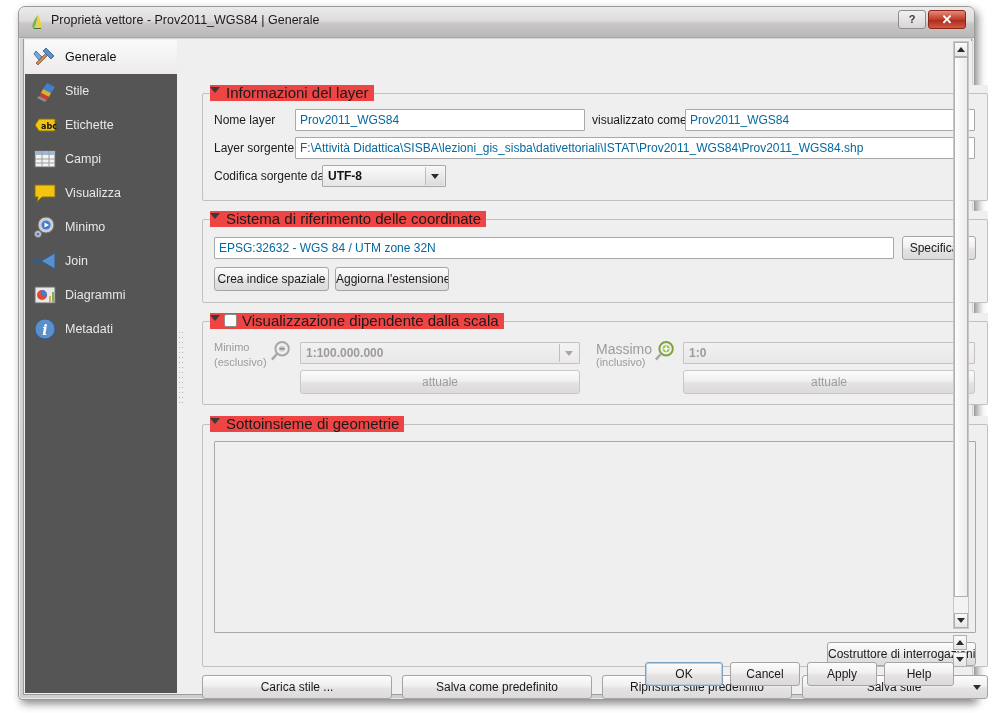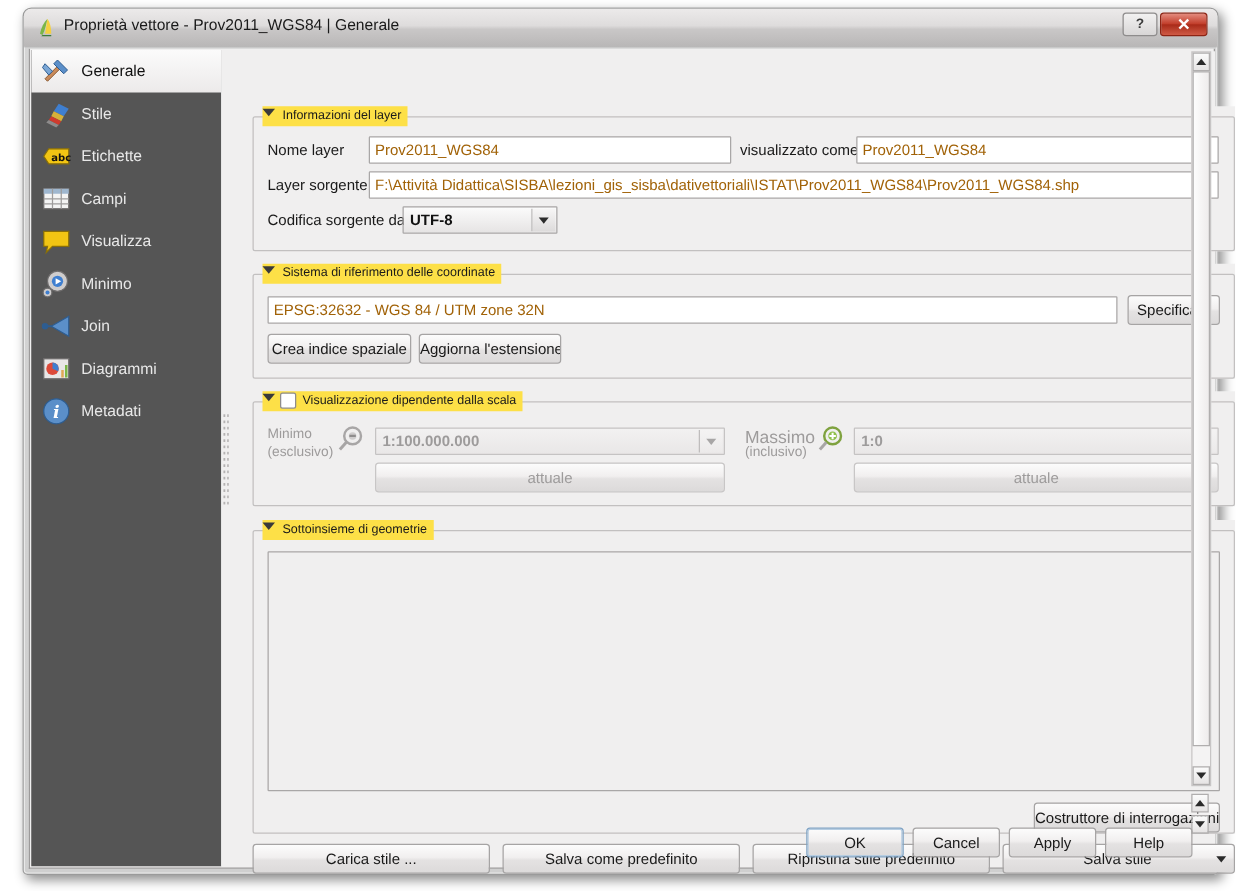--- a/index.html
+++ b/index.html
@@ -140,23 +140,23 @@
     position: absolute;
     left: 0; top: 8px;
     right: 0; bottom: 0;
     border: 1px solid #c2c0c0;
     border-radius: 2px;
     box-sizing: border-box;
   }
   .gb-title {
     position: absolute;
     left: 8px; top: 0px;
-    background: #fde047;
+    background: #ef4444;
     padding: 0 5px 0 16px;
-    font-size: 10px;
+    font-size: 15px;
     color: #1a1a1a;
     line-height: 16px;
     white-space: nowrap;
     z-index: 3;
   }
   .gb-arrow {
     position: absolute;
     left: 8px; top: 2px;
     width: 0; height: 0;
     border-left: 5px solid transparent;
@@ -182,21 +182,21 @@
     white-space: nowrap;
   }
   .lbl.dim { color: #9d9b9b; }
 
   .tf {
     position: absolute;
     background: #ffffff;
     border: 1px solid #a9a7a7;
     box-sizing: border-box;
     font-size: 12px;
-    color: #a16207;
+    color: #0369a1;
     padding: 0 4px;
     line-height: 20px;
     height: 22px;
     white-space: nowrap;
     overflow: hidden;
     border-radius: 1px;
   }
 
   .combo {
     position: absolute;

